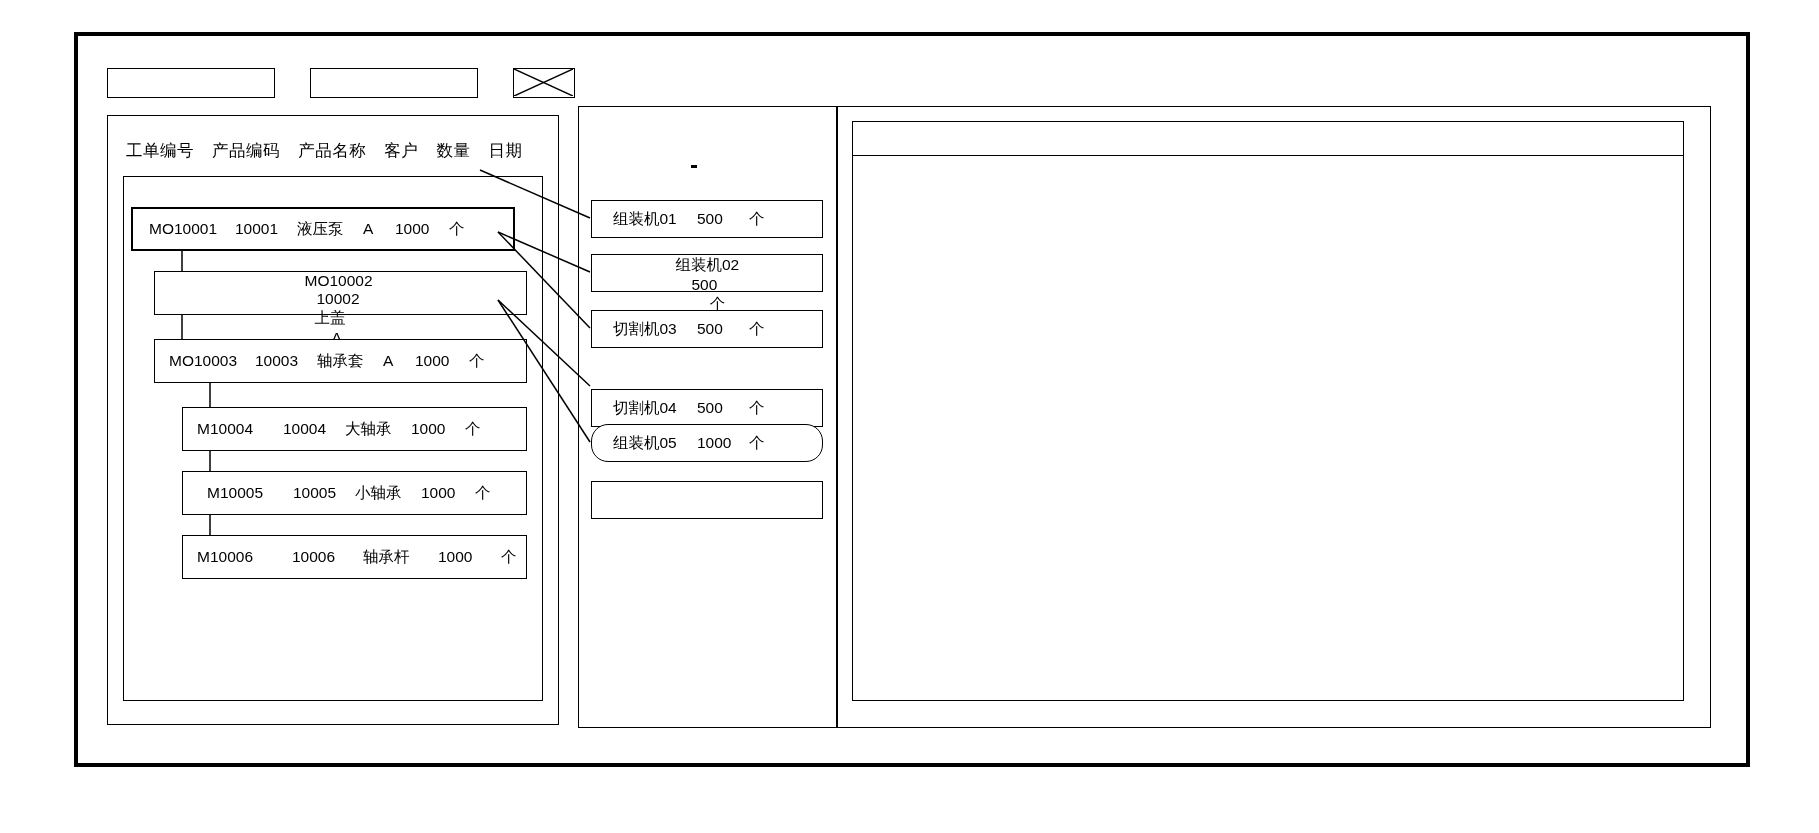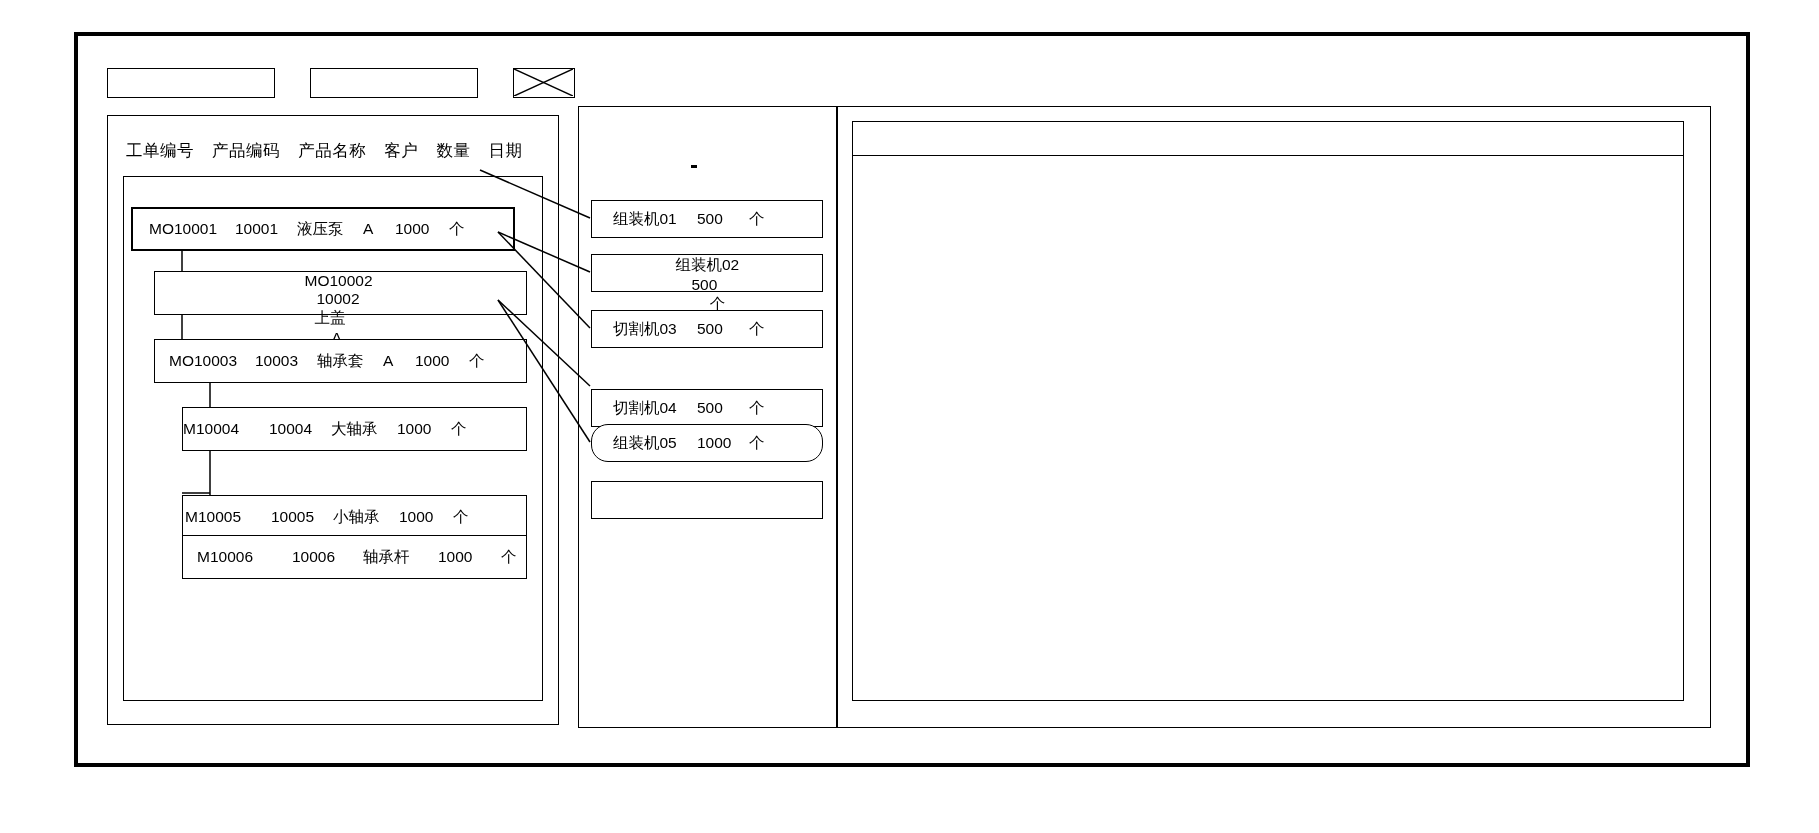--- a/index.html
+++ b/index.html
@@ -115,25 +115,25 @@
     left: 30px; top: 94px;  width: 373px; height: 44px;
     padding-left: 14px;
     flex-direction: column;
   }
   .tree-node.level-1b {
     left: 30px; top: 162px; width: 373px; height: 44px;
     padding-left: 14px;
   }
   .tree-node.level-2a {
     left: 58px; top: 230px; width: 345px; height: 44px;
+    padding-left: 14px;
   }
   .tree-node.level-2b {
     left: 58px; top: 294px; width: 345px; height: 44px;
-    padding-left: 2px;
-    margin-top: 24px;
+    padding-left: 24px;
   }
   .tree-node.level-2c {
     left: 58px; top: 358px; width: 345px; height: 44px;
     padding-left: 14px;
     gap: 9px;
   }
   .tree-node .c-code    { min-width: 86px; }
   .tree-node .c-prod    { min-width: 62px; }
   .tree-node .c-name    { min-width: 66px; }
   .tree-node .c-cust    { min-width: 32px; }

